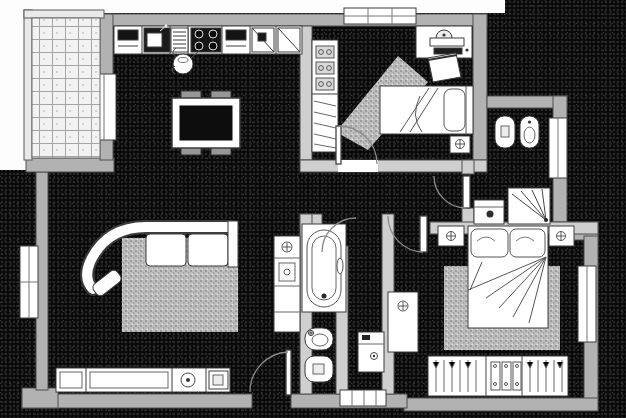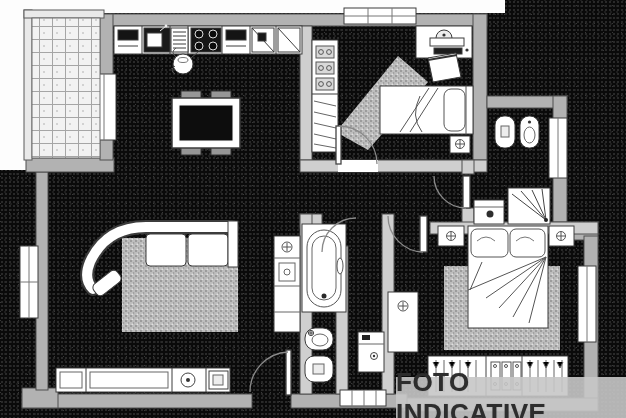--- a/index.html
+++ b/index.html
@@ -276,16 +276,13 @@
       <rect x="463" y="176" width="7" height="32" fill="#ffffff" stroke="#444"></rect>
       <path d="M466 208a32 32 0 0 1 -32 -32"></path>
       <rect x="420" y="216" width="7" height="36" fill="#ffffff" stroke="#444"></rect>
       <path d="M423 252a36 36 0 0 1 -35 -36"></path>
       <path d="M322 252a34 34 0 0 1 34 -34"></path>
       <rect x="286" y="350" width="5" height="45" fill="#ffffff" stroke="#444"></rect>
       <path d="M288 352a40 40 0 0 0 -38 40"></path>
     </g>
   </svg>
 
-  <div class="watermark">
-    <span>FOTO INDICATIVE</span>
-  </div>
 </div>
 
 </body></html>

